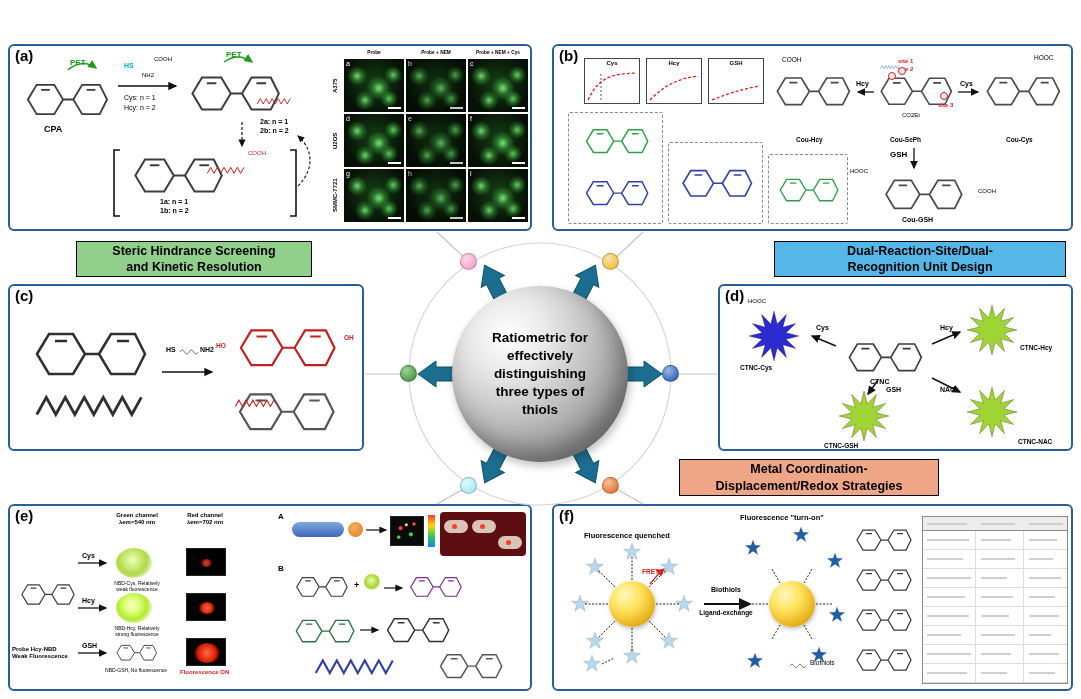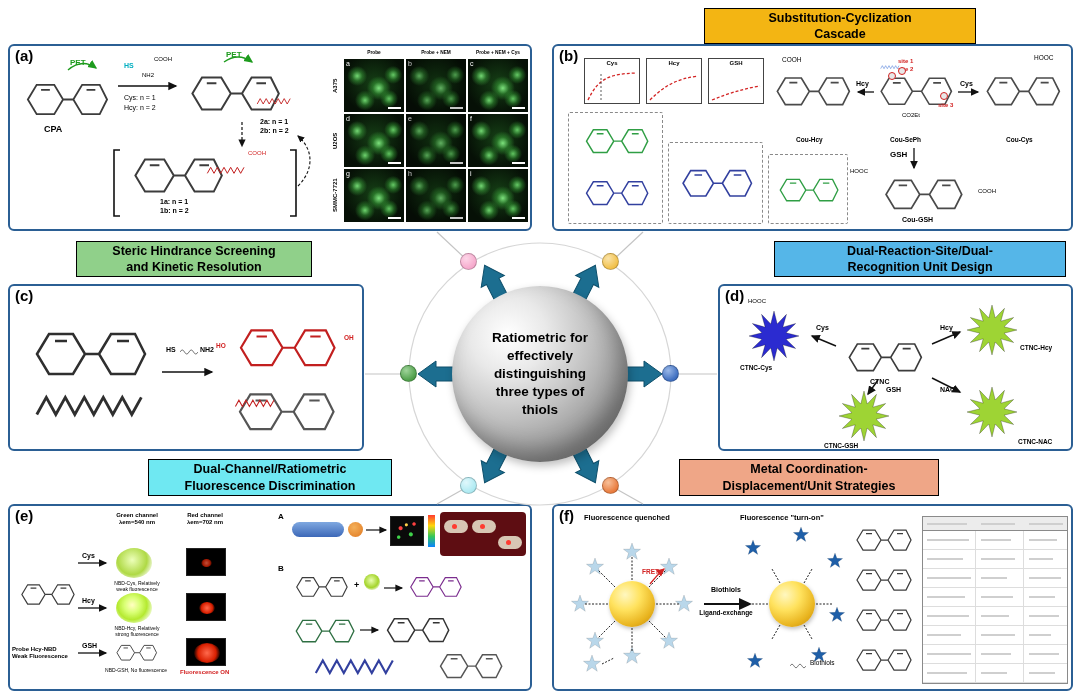--- a/index.html
+++ b/index.html
@@ -408,21 +408,21 @@
       <line x1="68" y1="102" x2="96" y2="102" stroke="#111" stroke-width="1.3" marker-end="url(#ah)"></line>
       <line x1="68" y1="147" x2="96" y2="147" stroke="#111" stroke-width="1.3" marker-end="url(#ah)"></line>
       <line x1="356" y1="24" x2="376" y2="24" stroke="#111" stroke-width="1.2" marker-end="url(#ah)"></line>
       <line x1="374" y1="82" x2="392" y2="82" stroke="#111" stroke-width="1.2" marker-end="url(#ah)"></line>
       <line x1="350" y1="124" x2="368" y2="124" stroke="#111" stroke-width="1.2" marker-end="url(#ah)"></line>
     </svg>
   </section>
 
   <section class="panel" style="left:552px;top:504px;width:521px;height:187px">
     <div class="ptag">(f)</div>
-    <div class="abs b f75" style="left:30px;top:7px">Fluorescence quenched</div>
+    <div class="abs b f75" style="left:30px;top:25px">Fluorescence quenched</div>
     <div class="abs b f75" style="left:186px;top:7px">Fluorescence "turn-on"</div>
 
     <div class="gold" style="left:55px;top:75px;width:46px;height:46px"></div>
     <svg class="abs" style="left:120px;top:88px;width:20px;height:20px;color:#b9d7ea">
         <use href="#star5"></use>
       </svg>
     <svg class="abs" style="left:105px;top:125px;width:20px;height:20px;color:#b9d7ea">
         <use href="#star5"></use>
       </svg>
     <svg class="abs" style="left:68px;top:140px;width:20px;height:20px;color:#b9d7ea">
@@ -555,30 +555,26 @@
           <line x1="214" y1="98" x2="198" y2="98"></line>
         <line x1="226" y1="77" x2="218" y2="63"></line>
           <line x1="250" y1="77" x2="258" y2="63"></line>
         <line x1="48" y1="158" x2="60" y2="152"></line>
       </g>
       <path d="M96 78 Q104 68 110 63" fill="none" stroke="#d22222" stroke-width="1.3" marker-end="url(#ahr)"></path>
       <line x1="150" y1="98" x2="196" y2="98" stroke="#111" stroke-width="2" marker-end="url(#ah)"></line>
     </svg>
   </section>
 
-  <div class="ptitle" style="left:704px;top:8px;width:272px;height:36px;background:#f3b513">Substitution-Cyclization
-Cascade</div>
   <div class="ptitle" style="left:76px;top:241px;width:236px;height:36px;background:#90d08a">Steric Hindrance Screening
 and Kinetic Resolution</div>
   <div class="ptitle" style="left:774px;top:241px;width:292px;height:36px;background:#55b6e8">Dual-Reaction-Site/Dual-
 Recognition Unit Design</div>
-  <div class="ptitle" style="left:148px;top:459px;width:244px;height:37px;background:#6fe8f2">Dual-Channel/Ratiometric
-Fluorescence Discrimination</div>
   <div class="ptitle" style="left:679px;top:459px;width:260px;height:37px;background:#efa687">Metal Coordination-
-Displacement/Unit Strategies</div>
+Displacement/Redox Strategies</div>
 
   <svg class="abs" style="left:355px;top:222px;width:370px;height:290px;pointer-events:none">
     <circle cx="185" cy="152" r="131" fill="none" stroke="#d6d6d6" stroke-width="1.2"></circle>
     <g stroke="#c4c4c4" stroke-width="1.2">
       <line x1="114" y1="40" x2="82" y2="10"></line>
       <line x1="256" y1="40" x2="288" y2="10"></line>
       <line x1="54" y1="152" x2="10" y2="152"></line>
       <line x1="316" y1="152" x2="362" y2="152"></line>
       <line x1="114" y1="264" x2="82" y2="282"></line>
       <line x1="256" y1="264" x2="288" y2="282"></line>

